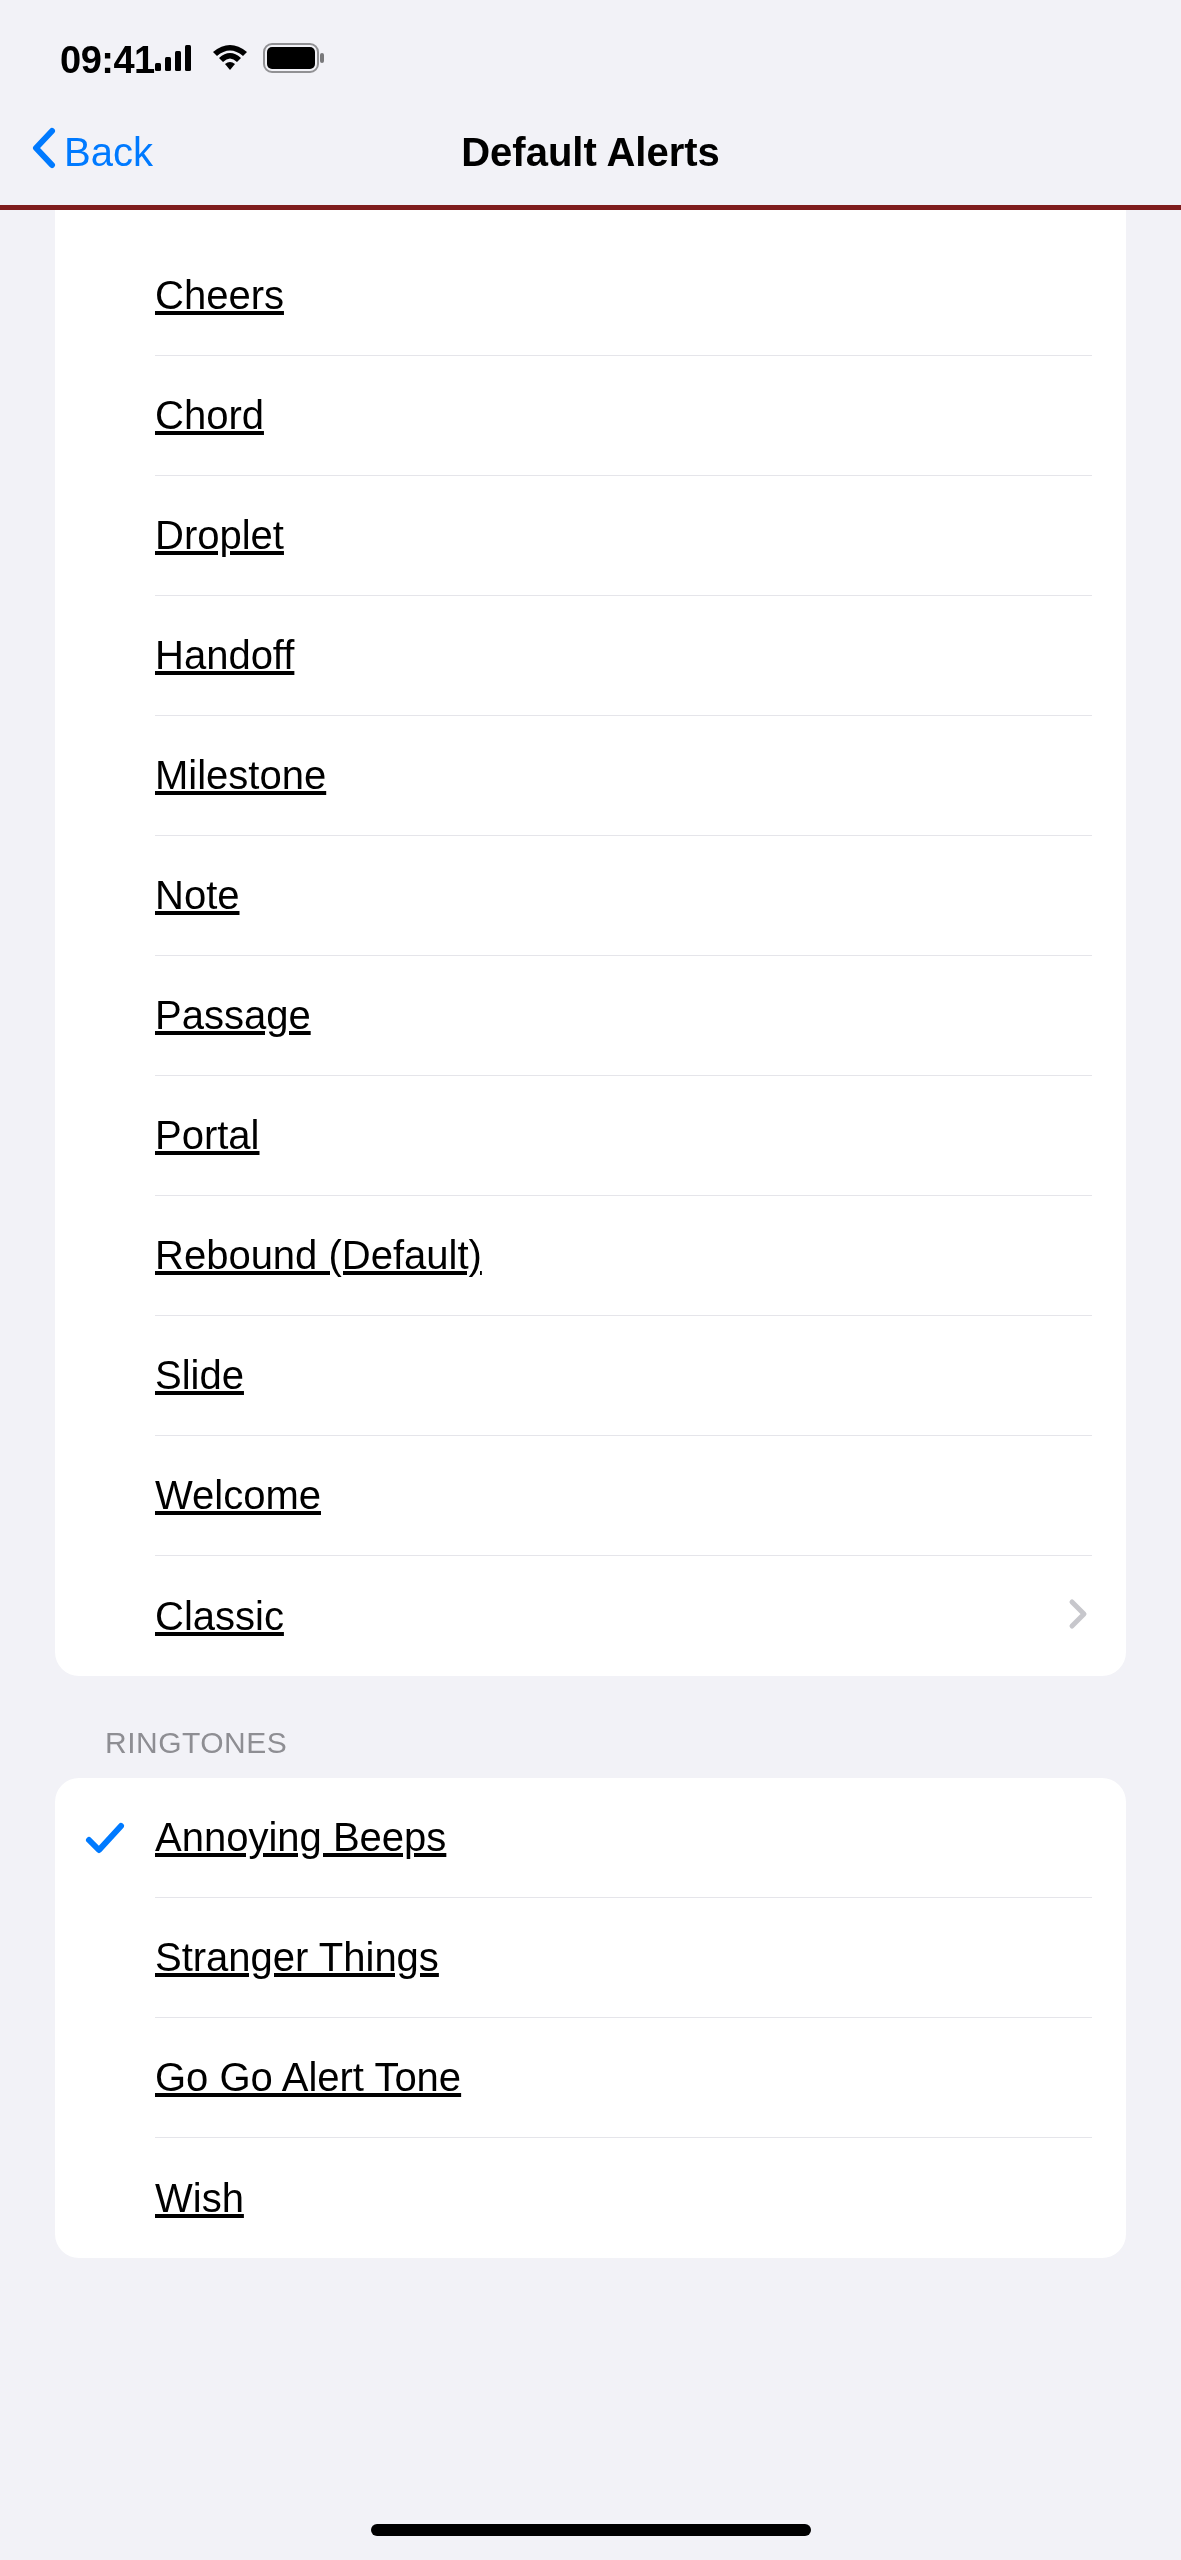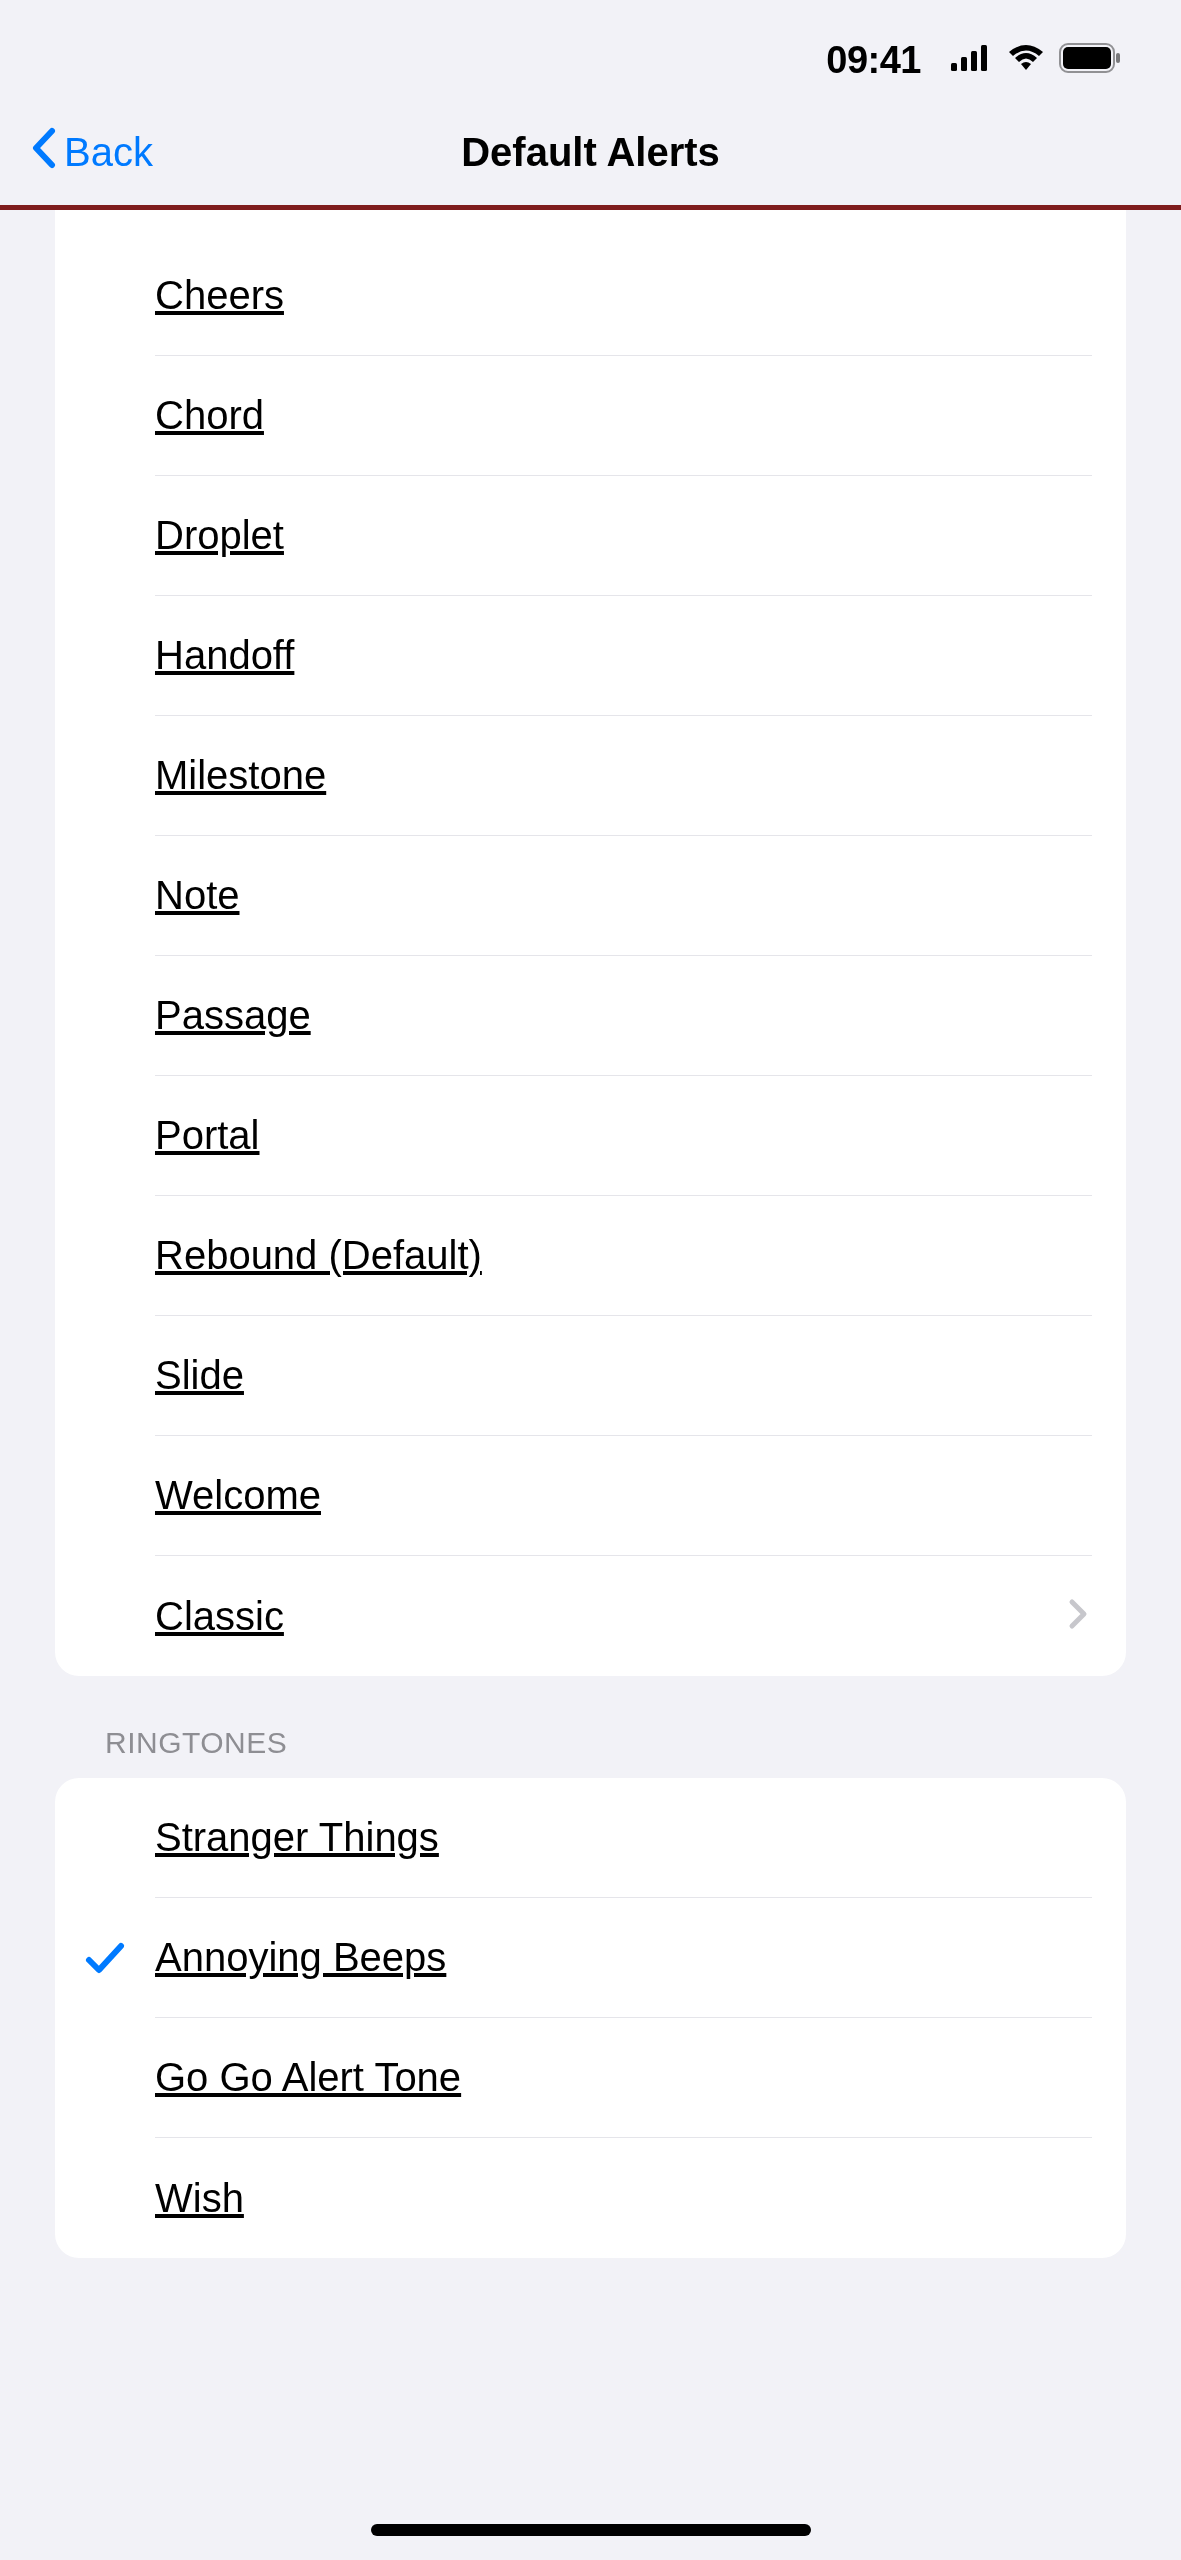--- a/index.html
+++ b/index.html
@@ -9,25 +9,24 @@
       font-family: -apple-system, BlinkMacSystemFont, "Segoe UI", Helvetica, Arial, sans-serif;
     }
     body {
       background: #f2f2f7;
       width: 1181px;
       height: 2560px;
       position: relative;
     }
     .status-bar {
       display: flex;
-      justify-content: flex-end;
+      justify-content: flex-start;
       align-items: center;
       padding: 30px 60px 20px 60px;
       height: 110px;
-      gap: 30px;
     }
     .status-time {
       font-size: 38px;
       font-weight: 600;
       letter-spacing: -0.5px;
     }
     .status-icons {
       display: flex;
       align-items: center;
       gap: 14px;
@@ -243,38 +242,38 @@
           <span class="chevron-right"><svg width="20" height="32" viewBox="0 0 20 32">
               <path d="M4 4 L16 16 L4 28" stroke="#c7c7cc" stroke-width="5" fill="none" stroke-linecap="round" stroke-linejoin="round"></path>
             </svg></span>
         </div>
       </div>
     </div>
 
   <div class="section-header">Ringtones</div>
   <div class="section" id="ringtones-section">
       <div class="list-item">
-        <div class="check-area"></div>
-        <div class="item-content">
-          <span class="item-label">Stranger Things</span>
-        </div>
-      </div>
-      <div class="list-item">
         <div class="check-area">
           <svg width="44" height="40" viewBox="0 0 44 40">
             <path d="M6 22 L16 32 L38 8" stroke="#007aff" stroke-width="6" fill="none" stroke-linecap="round" stroke-linejoin="round"></path>
           </svg>
         </div>
         <div class="item-content">
           <span class="item-label">Annoying Beeps</span>
         </div>
       </div>
       <div class="list-item">
         <div class="check-area"></div>
         <div class="item-content">
+          <span class="item-label">Stranger Things</span>
+        </div>
+      </div>
+      <div class="list-item">
+        <div class="check-area"></div>
+        <div class="item-content">
           <span class="item-label">Go Go Alert Tone</span>
         </div>
       </div>
       <div class="list-item">
         <div class="check-area"></div>
         <div class="item-content">
           <span class="item-label">Wish</span>
         </div>
       </div>
     </div>

